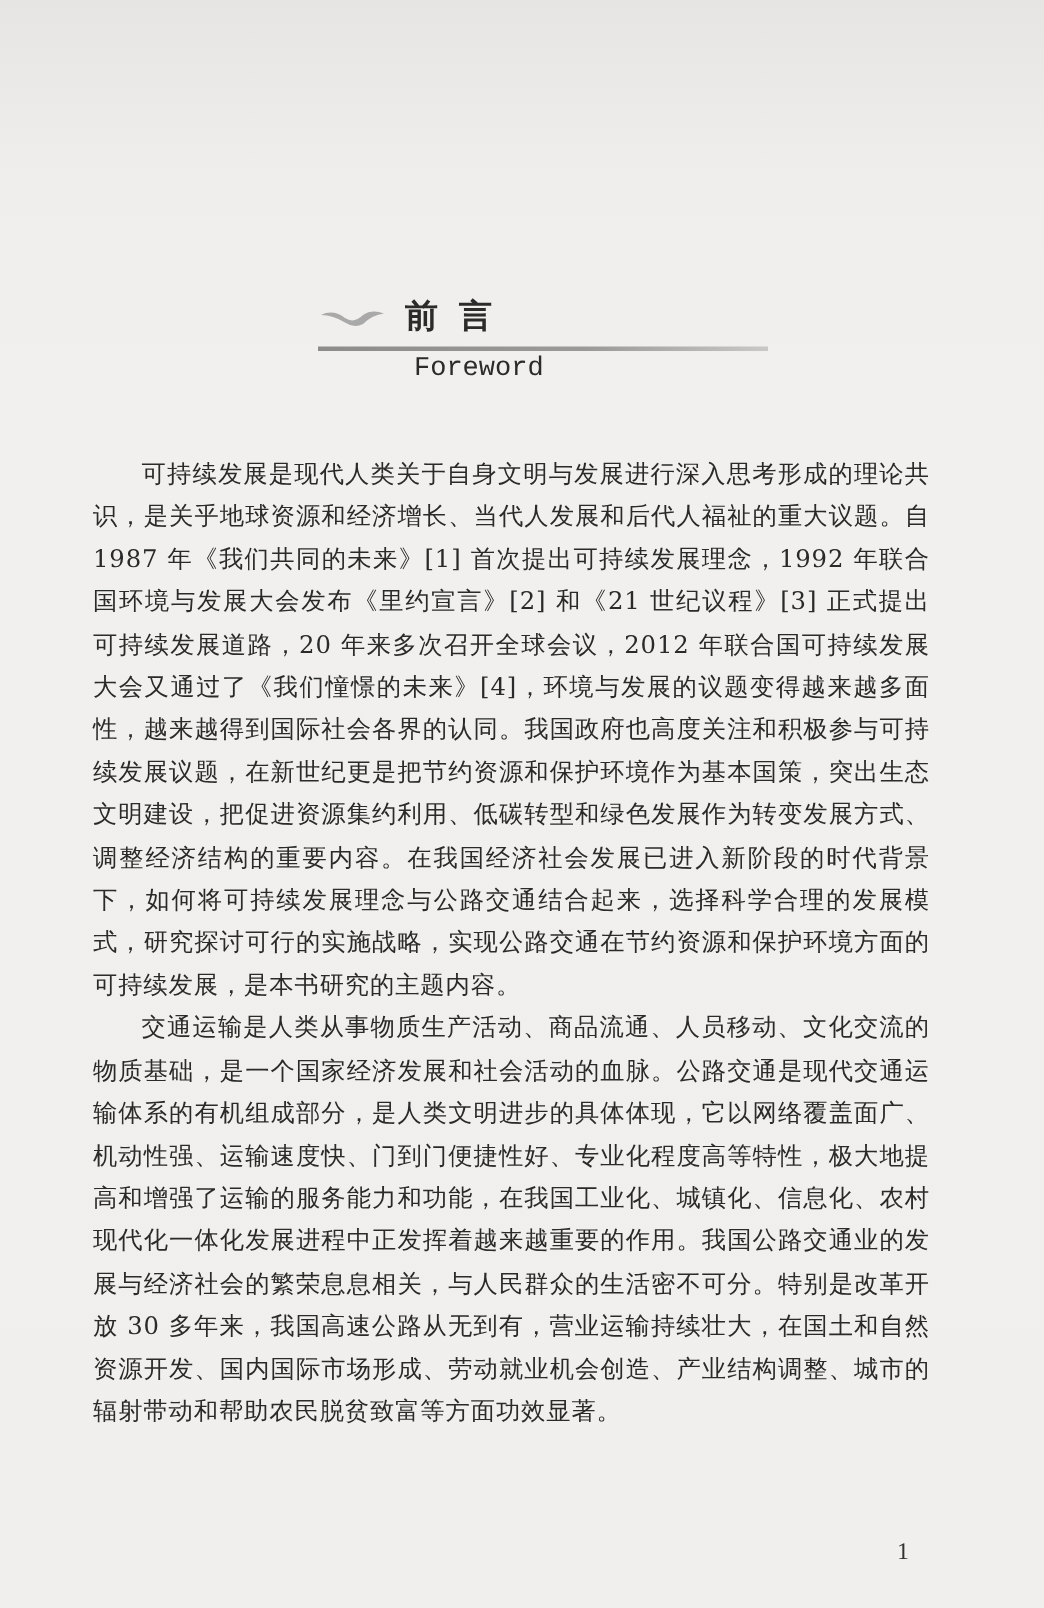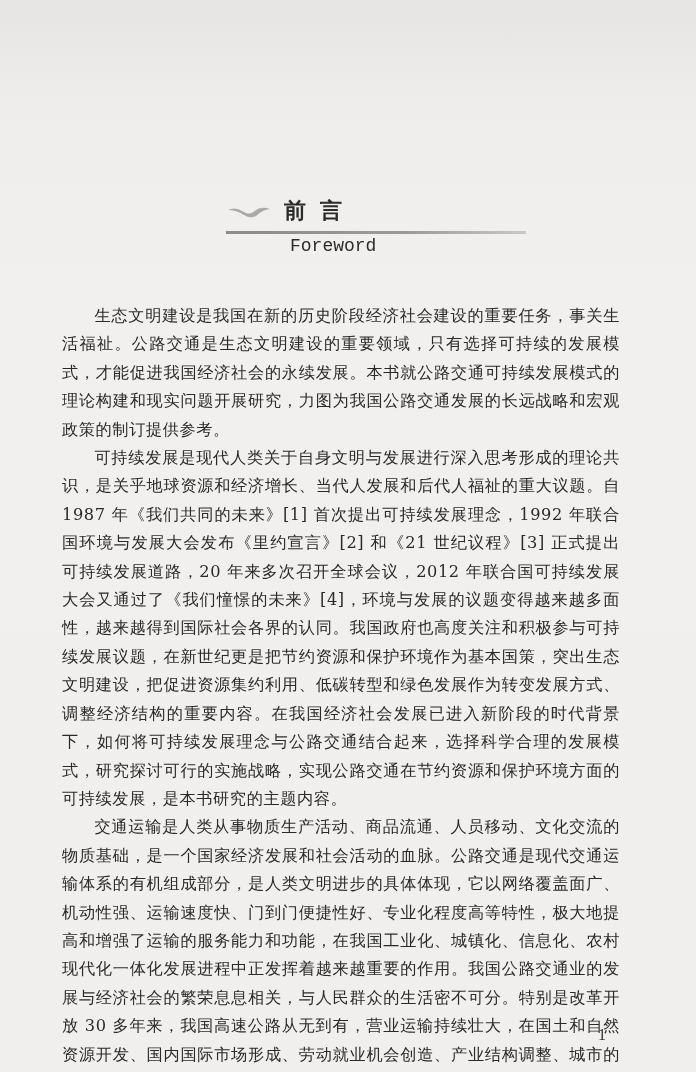--- a/index.html
+++ b/index.html
@@ -13,21 +13,21 @@
   .page {
     position: absolute; left: 0; top: 0; width: 696px; height: 1072px;
     background: linear-gradient(180deg, #e6e5e3 0px, #efeeec 120px, #f1f0ee 300px, #f0efed 1072px);
   }
   .bleed {
     position: absolute; left: 60px; top: 150px; width: 580px; height: 140px;
     color: rgba(120,120,120,0.12); font-size: 14px; line-height: 23px;
     overflow: hidden; pointer-events: none;
   }
   .heading {
-    position: absolute; left: 226px; top: 196px; width: 300px; height: 70px;
+    position: absolute; left: 212px; top: 196px; width: 300px; height: 70px;
   }
   .bird {
     position: absolute; left: 0; top: 8px; width: 46px; height: 16px;
   }
   .title-cn {
     position: absolute; left: 58px; top: 0; font-size: 22px; font-weight: bold;
     letter-spacing: 14px; color: #2b2b2b;
     font-family: "DejaVu Sans", "Liberation Sans", sans-serif;
   }
   .rule {
@@ -59,20 +59,19 @@
   <div class="heading">
     <svg class="bird" viewBox="0 0 46 16">
       <path d="M2 6 Q10 2 18 8 Q24 12 30 6 Q36 2 44 5 Q36 6 30 12 Q24 15 18 11 Q10 6 2 6 Z" fill="#a9a9a9"></path>
     </svg>
     <div class="title-cn">前言</div>
     <div class="rule"></div>
     <div class="title-en">Foreword</div>
   </div>
 
   <div class="body-text">
-    <p>生态文明建设是我国在新的历史阶段经济社会建设的重要任务，事关生活福祉。公路交通是生态文明建设的重要领域，只有选择可持续的发展模式，才能促进我国经济社会的永续发展。本书就公路交通可持续发展模式的理论构建和现实问题开展研究，力图为我国公路交通发展的长远战略和宏观政策的制订提供参考。</p>
     <p>可持续发展是现代人类关于自身文明与发展进行深入思考形成的理论共识，是关乎地球资源和经济增长、当代人发展和后代人福祉的重大议题。自 1987 年《我们共同的未来》[1] 首次提出可持续发展理念，1992 年联合国环境与发展大会发布《里约宣言》[2] 和《21 世纪议程》[3] 正式提出可持续发展道路，20 年来多次召开全球会议，2012 年联合国可持续发展大会又通过了《我们憧憬的未来》[4]，环境与发展的议题变得越来越多面性，越来越得到国际社会各界的认同。我国政府也高度关注和积极参与可持续发展议题，在新世纪更是把节约资源和保护环境作为基本国策，突出生态文明建设，把促进资源集约利用、低碳转型和绿色发展作为转变发展方式、调整经济结构的重要内容。在我国经济社会发展已进入新阶段的时代背景下，如何将可持续发展理念与公路交通结合起来，选择科学合理的发展模式，研究探讨可行的实施战略，实现公路交通在节约资源和保护环境方面的可持续发展，是本书研究的主题内容。</p>
     <p>交通运输是人类从事物质生产活动、商品流通、人员移动、文化交流的物质基础，是一个国家经济发展和社会活动的血脉。公路交通是现代交通运输体系的有机组成部分，是人类文明进步的具体体现，它以网络覆盖面广、机动性强、运输速度快、门到门便捷性好、专业化程度高等特性，极大地提高和增强了运输的服务能力和功能，在我国工业化、城镇化、信息化、农村现代化一体化发展进程中正发挥着越来越重要的作用。我国公路交通业的发展与经济社会的繁荣息息相关，与人民群众的生活密不可分。特别是改革开放 30 多年来，我国高速公路从无到有，营业运输持续壮大，在国土和自然资源开发、国内国际市场形成、劳动就业机会创造、产业结构调整、城市的辐射带动和帮助农民脱贫致富等方面功效显著。</p>
 
   </div>
 
   <div class="page-number">1</div>
 </div>
 
 </body></html>

